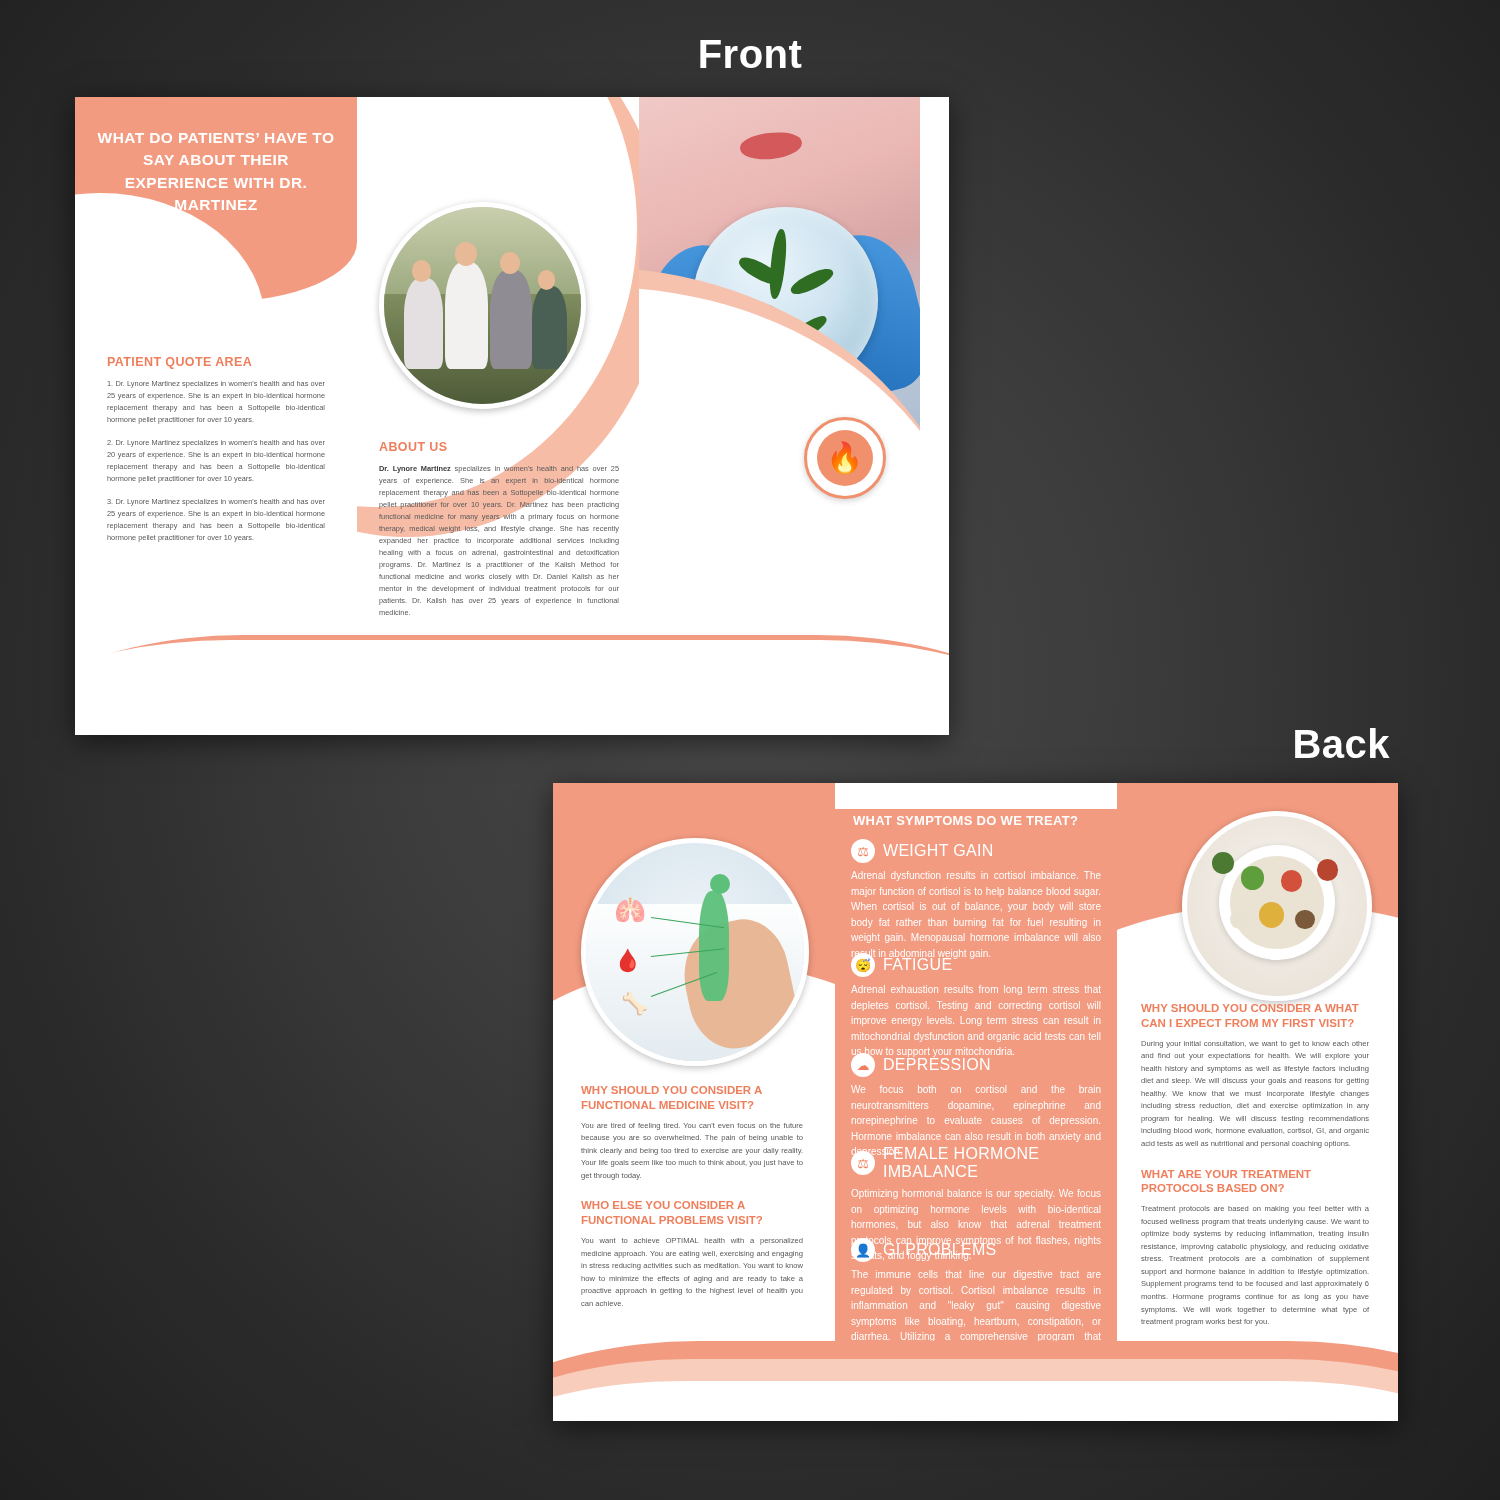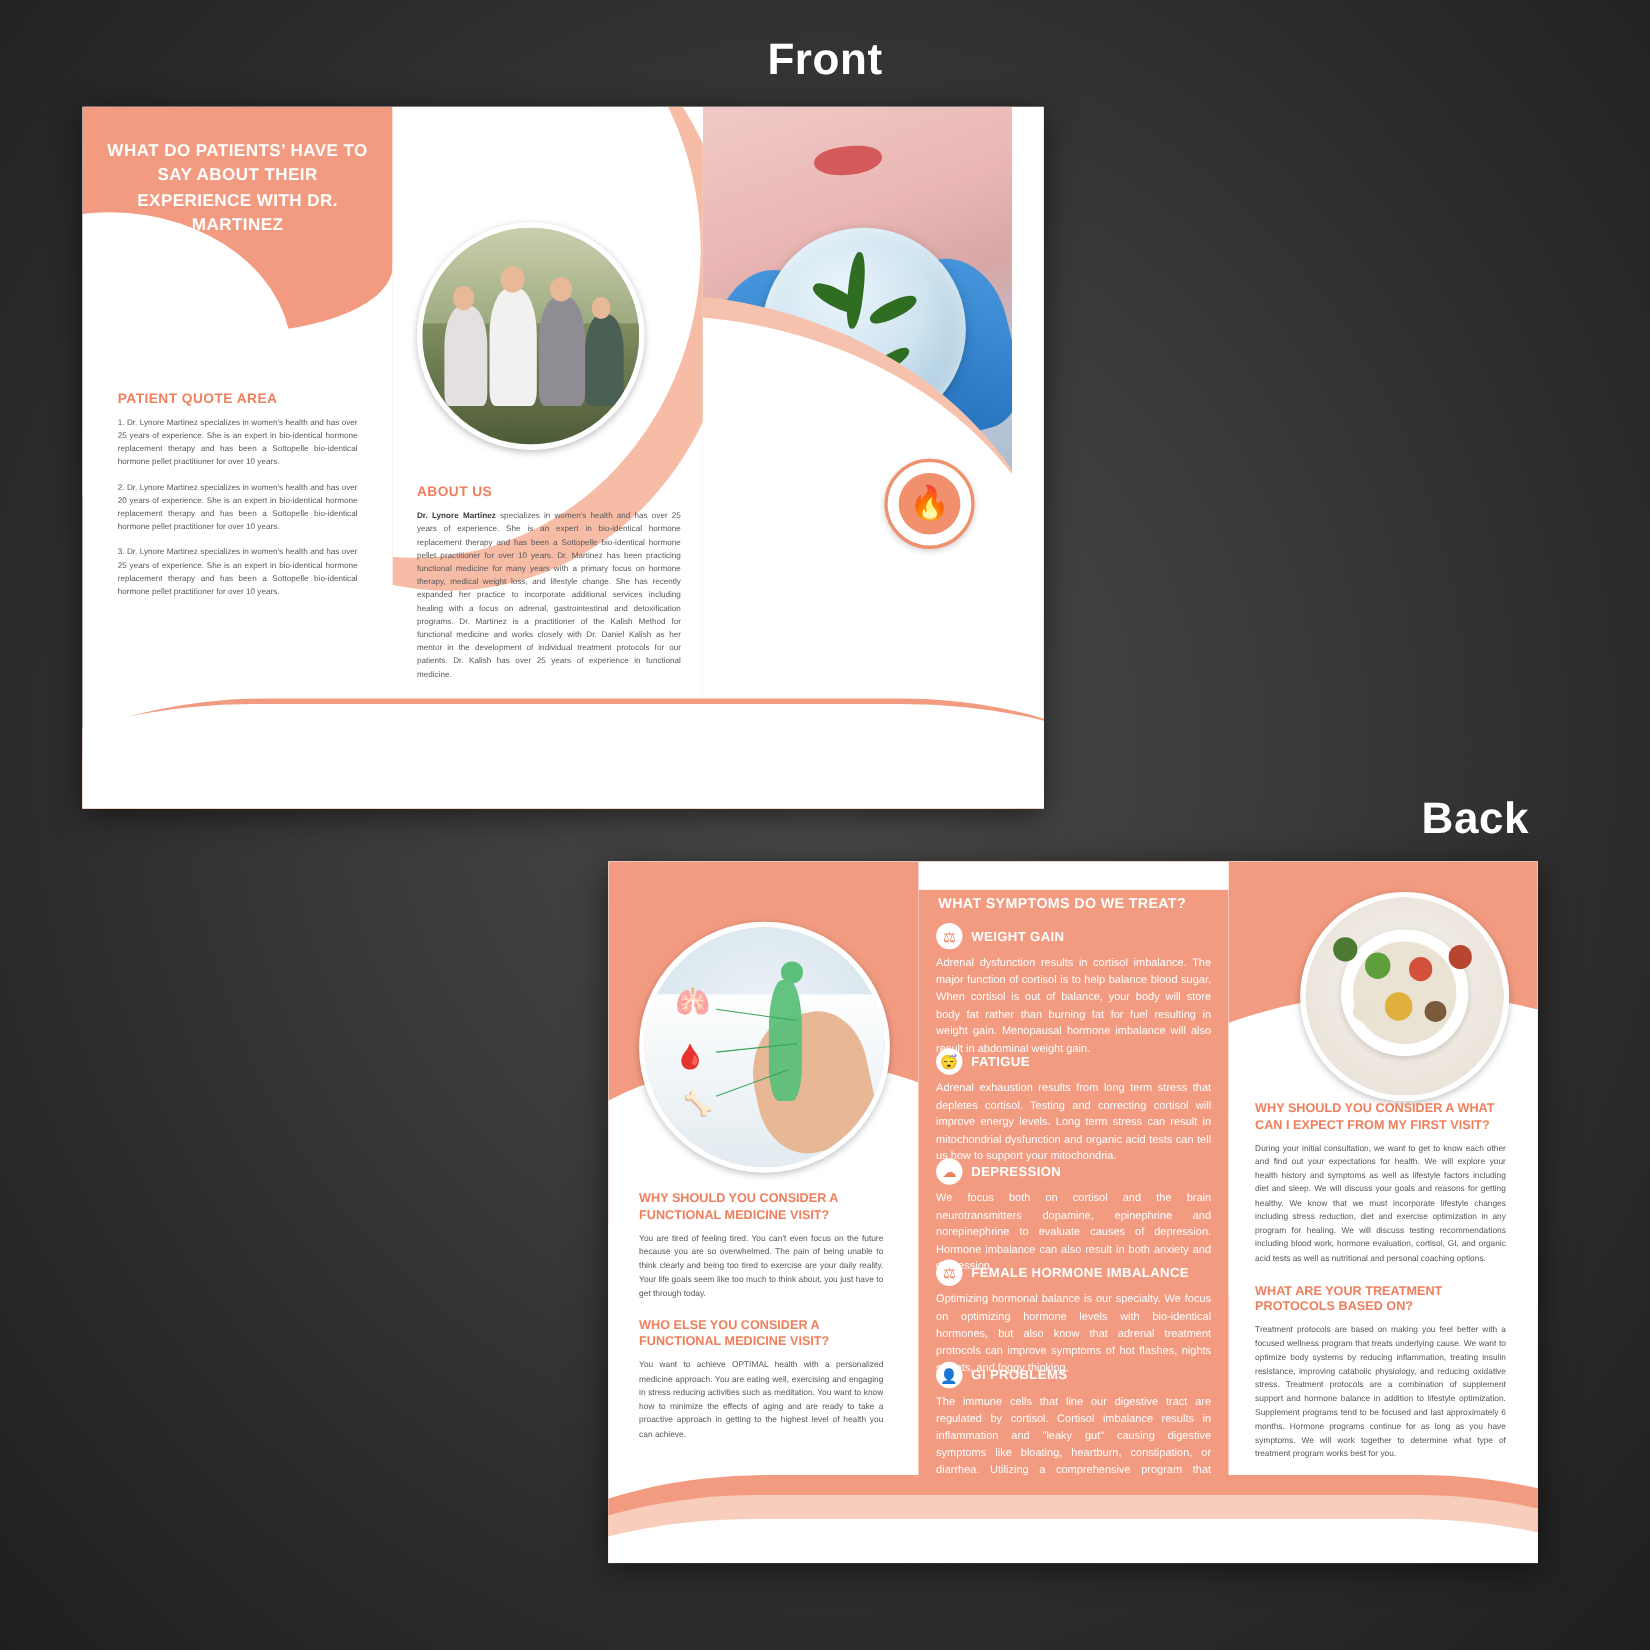--- a/index.html
+++ b/index.html
@@ -181,21 +181,21 @@
   #b-mid{width:282px;background:#f29b80;}
   #b-mid .midwhitebar{
     position:absolute;left:0;top:0;width:100%;height:26px;background:#ffffff;
   }
   .symp-title{color:#ffffff;font-weight:bold;font-size:13px;letter-spacing:.3px;
     position:absolute;left:18px;top:30px;}
   .symptom{position:absolute;left:16px;width:250px;}
   .sym-head{display:flex;align-items:center;gap:8px;margin-bottom:5px;}
   .sym-icon{width:24px;height:24px;border-radius:50%;background:#ffffff;
     display:flex;align-items:center;justify-content:center;font-size:13px;color:#ef7f5c;flex:none;}
-  .sym-name{color:#ffffff;font-weight:bold;font-size:12px;letter-spacing:.3px;}
+  .sym-name{color:#ffffff;font-weight:normal;font-size:16px;letter-spacing:.3px;}
   .sym-text{font-size:10px;line-height:1.55;color:#ffffff;text-align:justify;}
 
   #b-right{width:281px;background:#ffffff;}
   #b-right .rtop{position:absolute;left:0;top:0;width:100%;height:230px;background:#f29b80;}
   #b-right .rwhite{position:absolute;left:-120px;top:120px;width:560px;height:300px;
     border-radius:50%;background:#ffffff;}
   #food-photo{
     right:26px;top:28px;width:180px;height:180px;z-index:4;
     background:radial-gradient(circle at 50% 45%,#f6f3ee,#e6ded3);
   }
@@ -310,21 +310,21 @@
         <div class="body-fig"></div>
         <div class="body-head"></div>
         <div class="ray" style="left:30%;top:34%;width:34%;transform:rotate(8deg);"></div>
         <div class="ray" style="left:30%;top:52%;width:34%;transform:rotate(-6deg);"></div>
         <div class="ray" style="left:30%;top:70%;width:32%;transform:rotate(-20deg);"></div>
       </div>
 
       <div class="b-left-body">
         <div class="qhead">WHY SHOULD YOU CONSIDER A FUNCTIONAL MEDICINE VISIT?</div>
         <div class="qbody">You are tired of feeling tired.  You can't even focus on the future because you are so overwhelmed.  The pain of being unable to think clearly and being too tired to exercise are your daily reality.  Your life goals seem like too much to think about, you just have to get through today.</div>
-        <div class="qhead">WHO ELSE YOU CONSIDER A FUNCTIONAL MEDICINE VISIT?</div>
+        <div class="qhead">WHO ELSE YOU CONSIDER A FUNCTIONAL PROBLEMS VISIT?</div>
         <div class="qbody">You want to achieve OPTIMAL health with a personalized medicine approach.  You are eating well, exercising and engaging in stress reducing activities such as meditation.  You want to know how to minimize the effects of aging and are ready to take a proactive approach in getting to the highest level of health you can achieve.</div>
       </div>
     </div>
 
     <div class="panel" id="b-mid">
       <div class="midwhitebar"></div>
       <div class="symp-title">WHAT SYMPTOMS DO WE TREAT?</div>
 
       <div class="symptom" style="top:56px;">
         <div class="sym-head">

